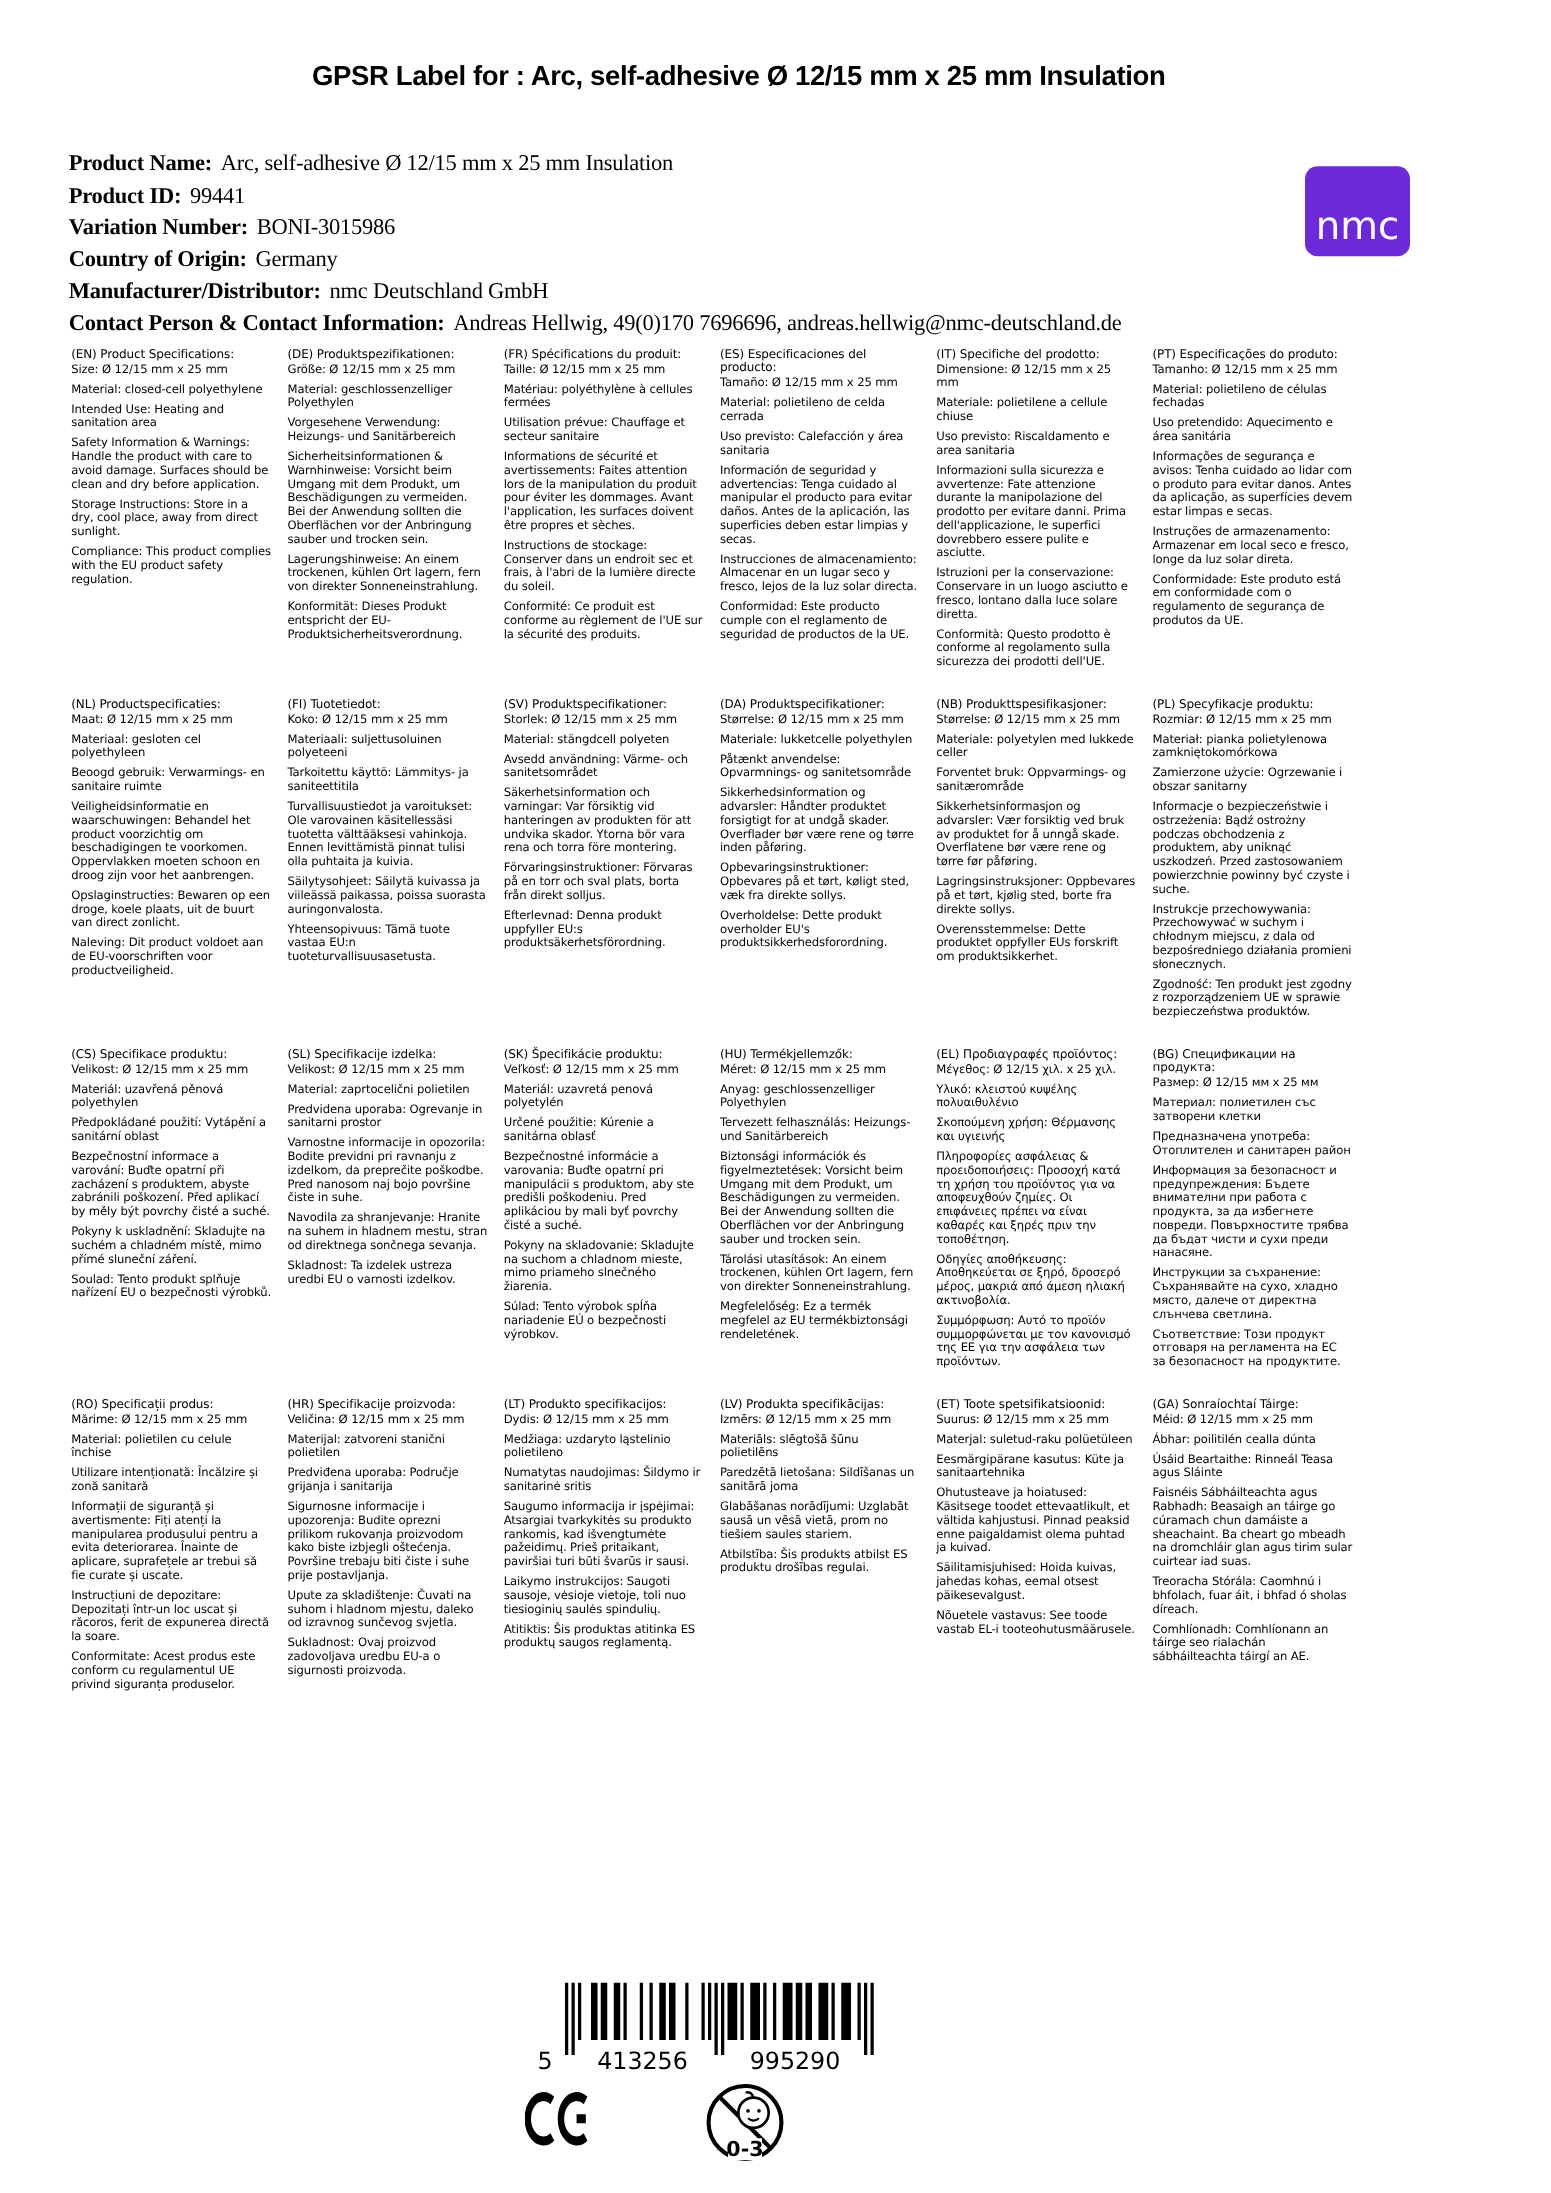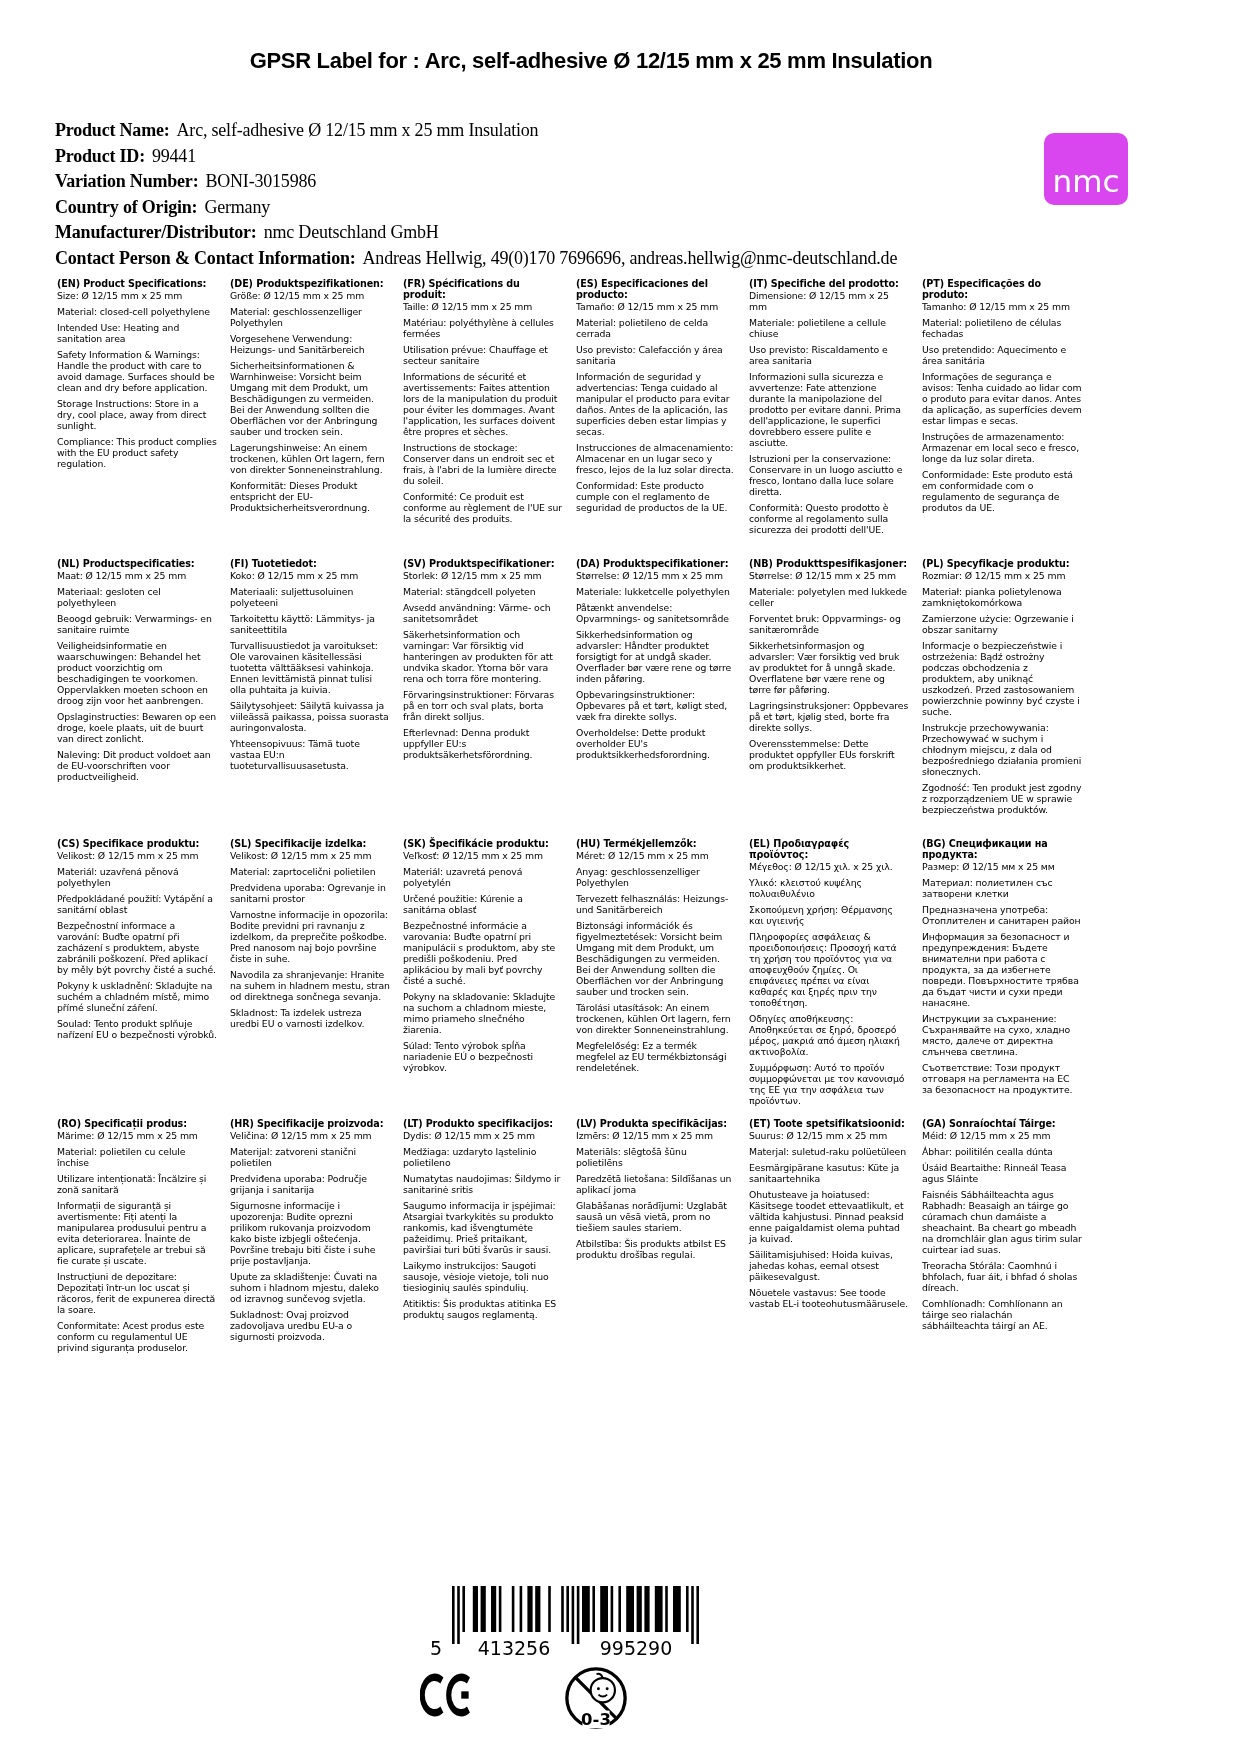--- a/index.html
+++ b/index.html
@@ -5,27 +5,27 @@
   html,body{margin:0;padding:0;}
   body{width:1241px;height:1754px;background:#fff;color:#000;position:relative;
        font-family:"DejaVu Sans",sans-serif;}
   .title{position:absolute;top:48px;left:0;width:1182px;text-align:center;
          font-family:"Liberation Sans",sans-serif;font-weight:bold;font-size:22px;
          letter-spacing:-0.3px;}
   .info{position:absolute;left:55px;top:120px;font-family:Liberation Serif, serif;
         font-size:18px;letter-spacing:-0.2px;}
   .info-row{display:flex;margin-bottom:4.5px;white-space:nowrap;}
   .info-label{font-weight:bold;margin-right:7px;}
-  .logo{position:absolute;left:1044px;top:133px;width:84px;height:72px;background:#d946ef;
+  .logo{position:absolute;left:1044px;top:133px;width:84px;height:72px;background:#6d28d9;
         border-radius:10px;display:flex;align-items:flex-end;justify-content:center;
         color:#fff;font-size:31px;line-height:1;padding-bottom:8px;box-sizing:border-box;}
   .grid{position:absolute;left:57px;top:278px;display:grid;
         grid-template-columns:repeat(6,160px);column-gap:13px;grid-auto-rows:280px;}
   .block{font-size:9.3px;line-height:11px;letter-spacing:-0.1px;}
-  .bh{font-weight:bold;font-size:9.6px;margin-bottom:1px;}
+  .bh{font-weight:normal;font-size:9.6px;margin-bottom:1px;}
   .bp{margin:0 0 5px 0;}
   .barcode{position:absolute;left:428px;top:1586px;}
   .barcode text{font-family:"DejaVu Sans",sans-serif;}
   .ce{position:absolute;left:420px;top:1672px;}
   .age{position:absolute;left:562px;top:1660px;}
 </style>
 </head>
 <body>
 
 <div class="title">GPSR Label for : Arc, self-adhesive Ø 12/15 mm x 25 mm Insulation</div>
@@ -274,21 +274,21 @@
       <p class="bp">Numatytas naudojimas: Šildymo ir sanitarinė sritis</p>
       <p class="bp">Saugumo informacija ir įspėjimai: Atsargiai tvarkykitės su produkto rankomis, kad išvengtumėte pažeidimų. Prieš pritaikant, paviršiai turi būti švarūs ir sausi.</p>
       <p class="bp">Laikymo instrukcijos: Saugoti sausoje, vėsioje vietoje, toli nuo tiesioginių saulės spindulių.</p>
       <p class="bp">Atitiktis: Šis produktas atitinka ES produktų saugos reglamentą.</p>
     </div>
 
   <div class="block">
     <div class="bh">(LV) Produkta specifikācijas:</div>
   <p class="bp">Izmērs: Ø 12/15 mm x 25 mm</p>
       <p class="bp">Materiāls: slēgtošā šūnu polietilēns</p>
-      <p class="bp">Paredzētā lietošana: Sildīšanas un aplikací joma</p>
+      <p class="bp">Paredzētā lietošana: Sildīšanas un sanitārā joma</p>
       <p class="bp">Glabāšanas norādījumi: Uzglabāt sausā un vēsā vietā, prom no tiešiem saules stariem.</p>
       <p class="bp">Atbilstība: Šis produkts atbilst ES produktu drošības regulai.</p>
     </div>
 
   <div class="block">
     <div class="bh">(ET) Toote spetsifikatsioonid:</div>
   <p class="bp">Suurus: Ø 12/15 mm x 25 mm</p>
       <p class="bp">Materjal: suletud-raku polüetüleen</p>
       <p class="bp">Eesmärgipärane kasutus: Küte ja sanitaartehnika</p>
       <p class="bp">Ohutusteave ja hoiatused: Käsitsege toodet ettevaatlikult, et vältida kahjustusi. Pinnad peaksid enne paigaldamist olema puhtad ja kuivad.</p>

